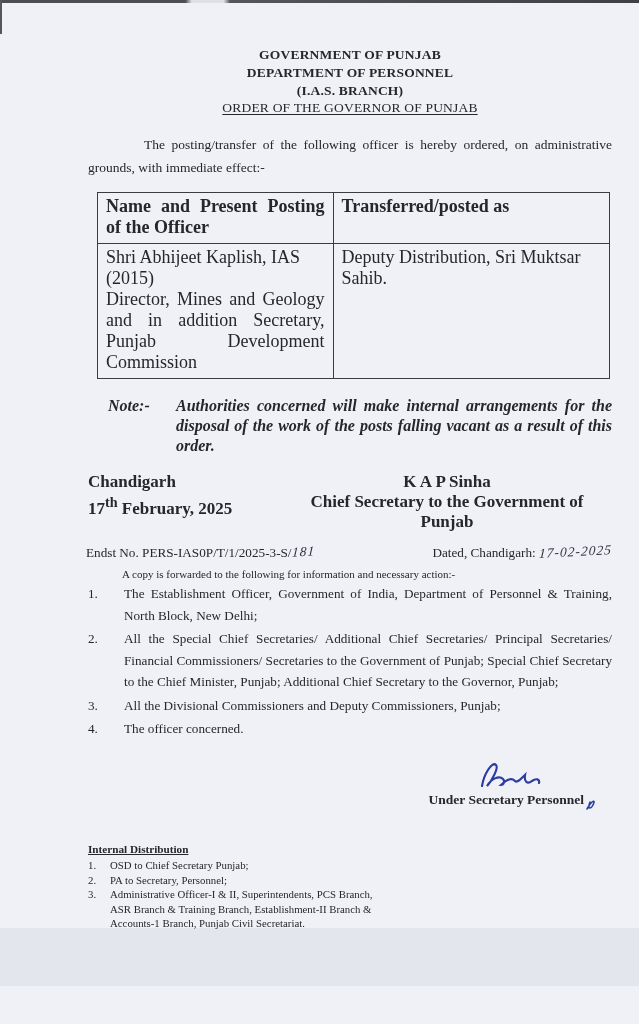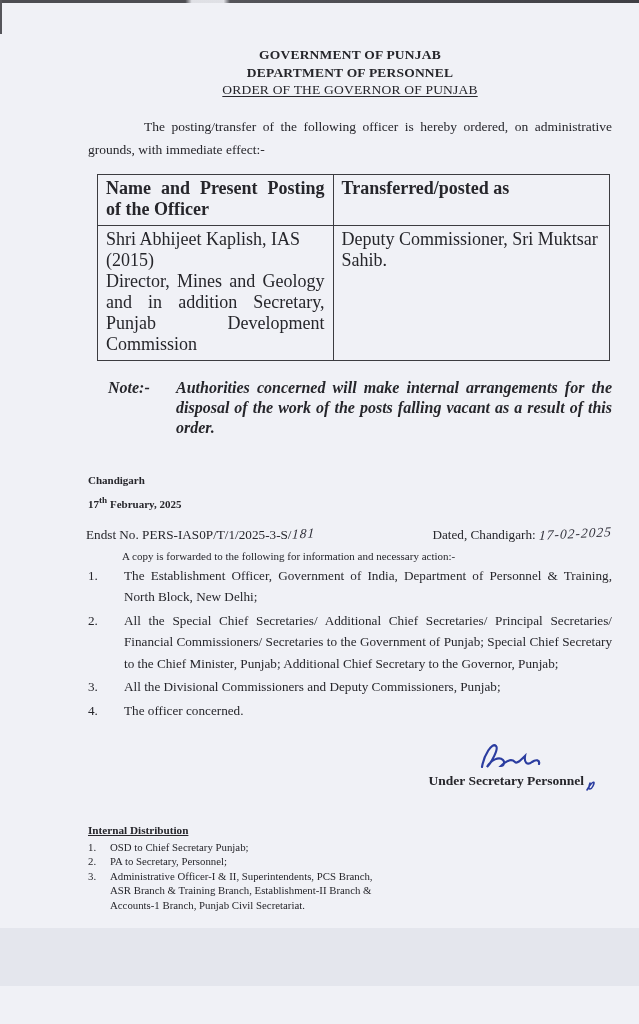--- a/index.html
+++ b/index.html
@@ -61,22 +61,22 @@
     margin-top:17px;display:flex;font-size:16px;line-height:20px;
   }
   .note-label{
     width:68px;margin-left:20px;flex:0 0 auto;
     font-weight:bold;font-style:italic;
   }
   .note-text{
     flex:1;font-weight:bold;font-style:italic;text-align:justify;
   }
   .signoff{
-    margin-top:32px;display:flex;justify-content:space-between;align-items:flex-start;
-    font-size:11px;line-height:20px;
+    margin-top:16px;display:flex;justify-content:space-between;align-items:flex-start;
+    font-size:17px;line-height:20px;
   }
   .signoff-left{font-weight:bold;}
   .signoff-right{font-weight:bold;text-align:center;max-width:330px;}
   .endst{
     margin-top:13px;display:flex;justify-content:space-between;
     font-size:13.2px;margin-left:-2px;
   }
   .handwritten{
     display:inline-block;
     font-style:italic;
@@ -116,54 +116,59 @@
 <div class="page">
   <div class="scan-top-edge"></div>
   <div class="scan-left-edge"></div>
   <div class="scan-band"></div>
 
   <div class="content">
 
     <div class="center hdr">
       <div>GOVERNMENT OF PUNJAB</div>
       <div>DEPARTMENT OF PERSONNEL</div>
+      <div>(I.A.S. BRANCH)</div>
     </div>
 
     <div class="center order-title">ORDER OF THE GOVERNOR OF PUNJAB</div>
 
     <div class="intro">The posting/transfer of the following officer is hereby ordered, on administrative grounds, with immediate effect:-</div>
 
     <table class="order-table">
       <tbody>
           <tr>
         <th class="col1">
           <div class="th-just">Name and Present Posting of the Officer</div>
         </th>
         <th class="col2">Transferred/posted as</th>
       </tr>
       <tr>
         <td>
           <div>Shri Abhijeet Kaplish, IAS</div>
           <div>(2015)</div>
           <div class="cell-just">Director, Mines and Geology and in addition Secretary, Punjab Development Commission</div>
         </td>
-        <td>Deputy Commissioner, Sri Muktsar Sahib.</td>
+        <td>Deputy Distribution, Sri Muktsar Sahib.</td>
       </tr>
     </tbody>
       </table>
 
     <div class="note-row">
       <div class="note-label">Note:-</div>
       <div class="note-text">Authorities concerned will make internal arrangements for the disposal of the work of the posts falling vacant as a result of this order.</div>
     </div>
 
     <div class="signoff">
       <div class="signoff-left">
         <div>Chandigarh</div>
         <div><span>17</span><sup>th</sup><span> February, 2025</span></div>
+      </div>
+      <div class="signoff-right">
+        <div>K A P Sinha</div>
+        <div>Chief Secretary to the Government of Punjab</div>
       </div>
     </div>
 
     <div class="endst">
       <div><span>Endst No.  PERS-IAS0P/T/1/2025-3-S/</span><span class="handwritten">181</span></div>
       <div><span>Dated, Chandigarh: </span><span class="handwritten">17-02-2025</span></div>
     </div>
 
     <div class="copy-line">A copy is forwarded to the following for information and necessary action:-</div>
 

